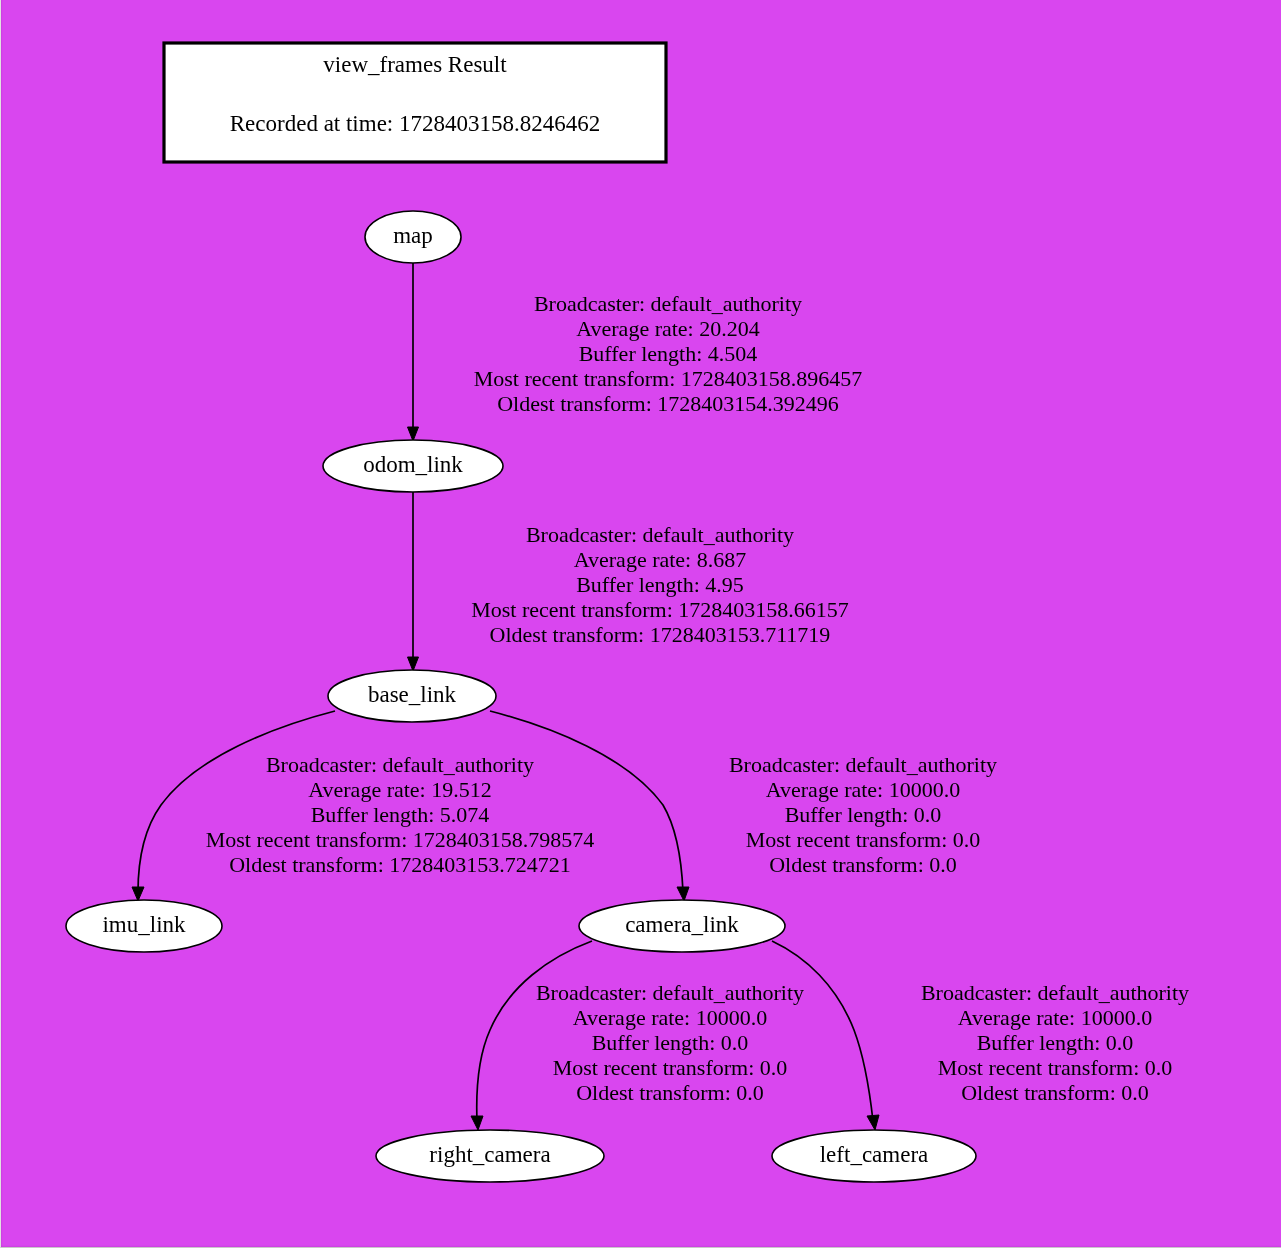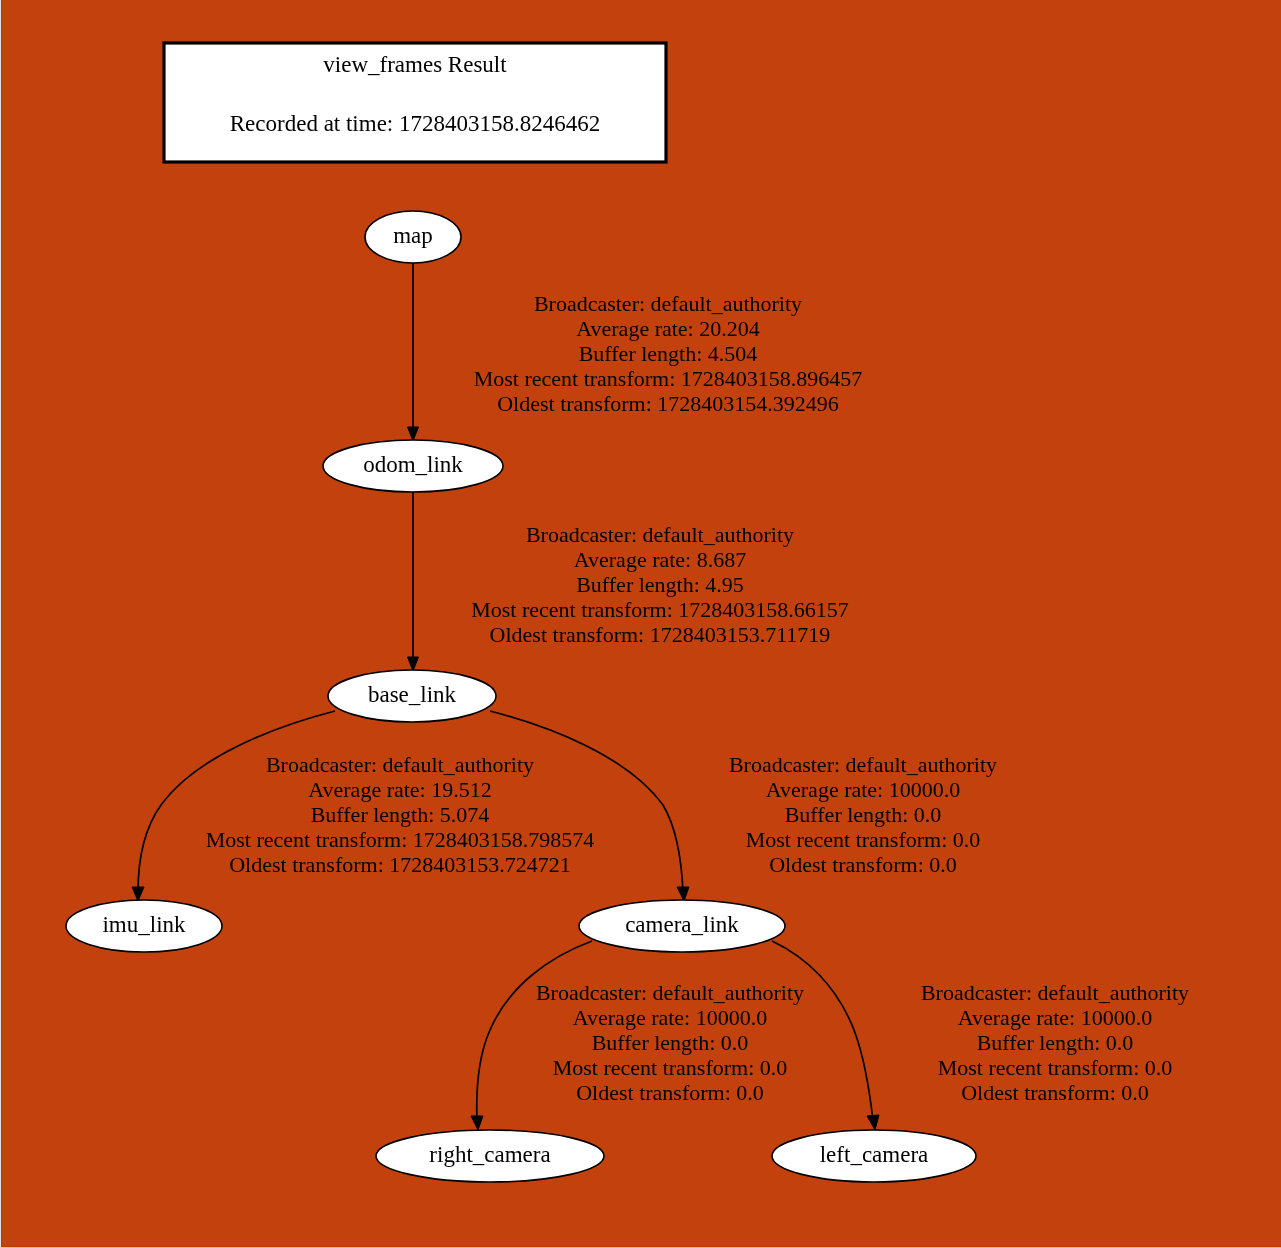--- a/index.html
+++ b/index.html
@@ -10,21 +10,21 @@
   body {
     width: 1281px;
     height: 1248px;
     font-family: "Liberation Serif", "DejaVu Serif", serif;
     overflow: hidden;
   }
   #page {
     position: relative;
     width: 1281px;
     height: 1248px;
-    background: #c2410c;
+    background: #d946ef;
     box-sizing: border-box;
     border-left: 1px solid #e2e2e2;
     border-bottom: 1px solid #c9c9c9;
     box-shadow: inset 2px 0 2px -2px rgba(0,0,0,0.18),
                 inset 0 -2px 2px -2px rgba(0,0,0,0.22);
   }
   #graph {
     position: absolute;
     left: 0;
     top: 0;

